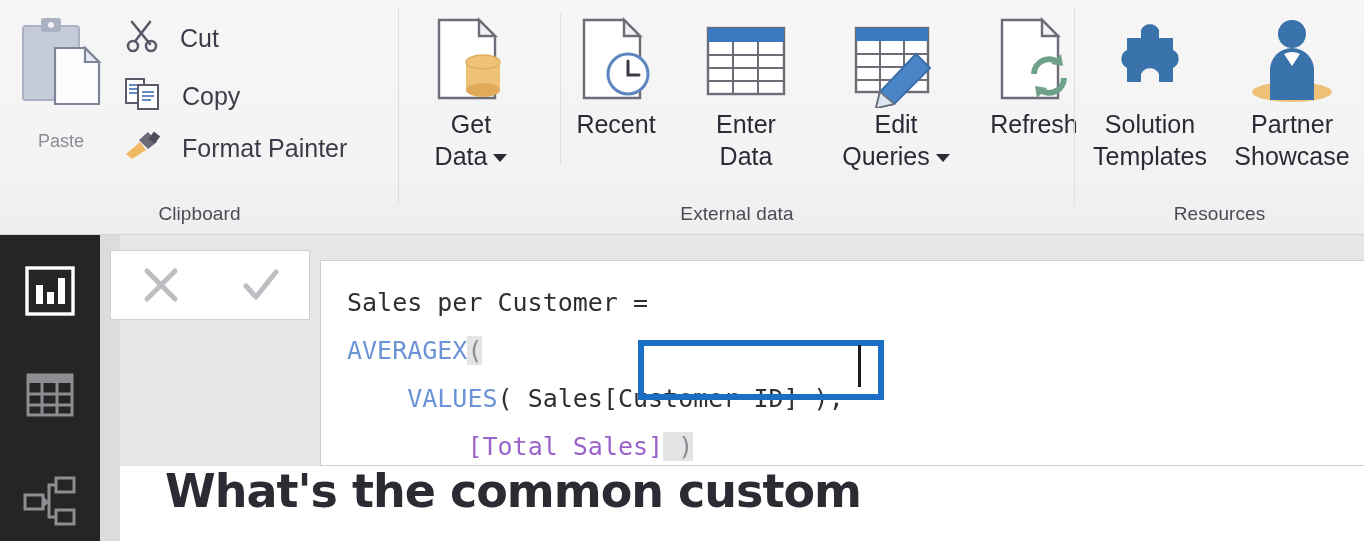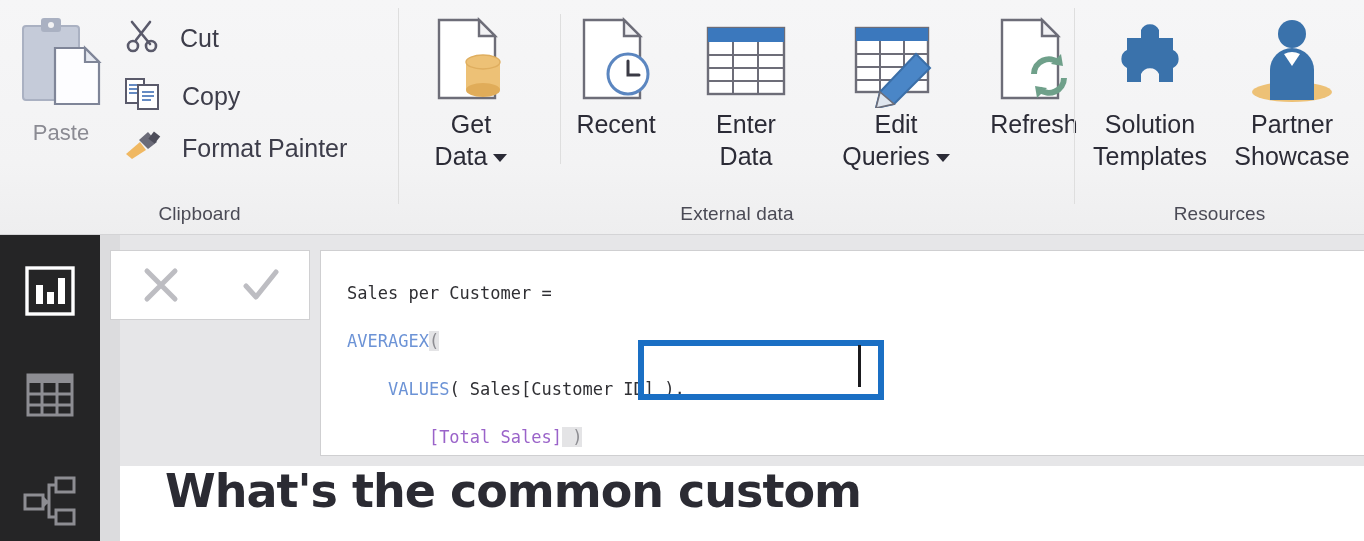--- a/index.html
+++ b/index.html
@@ -28,21 +28,21 @@
     font-size:19px;color:#4a4a55;letter-spacing:.1px;
   }
 
   
   #g-clipboard{left:0;width:399px;}
   .paste-btn{
     position:absolute;left:13px;top:12px;width:96px;height:148px;
     display:flex;flex-direction:column;align-items:center;justify-content:flex-start;
     cursor:default;
   }
-  .paste-label{margin-top:4px;font-size:22px;color:#8b8b93;}
+  .paste-label{margin-top:15px;font-size:18px;color:#8b8b93;}
   .clip-item{
     position:absolute;display:flex;align-items:center;gap:20px;cursor:default;
   }
   .clip-item .ci-label{font-size:25px;color:#3d3d4a;white-space:nowrap;}
   #ci-cut{left:124px;top:18px;}
   #ci-copy{left:124px;top:76px;text-align:center;}
   #ci-fmt{left:124px;top:130px;}
 
   
   #g-external{left:399px;width:676px;}
@@ -96,26 +96,26 @@
   .confirm-box{
     position:absolute;left:110px;top:250px;width:200px;height:70px;
     background:#ffffff;border:1px solid #d0d0d2;
     display:flex;align-items:center;justify-content:space-around;
     box-sizing:border-box;
   }
   .cc-icon{width:64px;height:64px;display:flex;align-items:center;justify-content:center;cursor:default;}
 
   
   .formula-bar{
-    position:absolute;left:320px;top:250px;width:1044px;height:206px;
+    position:absolute;left:320px;top:260px;width:1044px;height:206px;
     background:#ffffff;border:1px solid #cfcfd1;border-right:none;
     box-sizing:border-box;
     padding:18px 0 12px 26px;
     font-family:"DejaVu Sans Mono", monospace;
-    font-size:17px;line-height:48px;
+    font-size:25px;line-height:48px;
     white-space:pre;
     color:#2f2f33;
     overflow:hidden;
   }
   .tok-fn{color:#6c93d6;}
   .tok-meas{color:#9a63c9;}
   .tok-paren-hl{background:#e4e4e6;color:#8d8d92;}
   .tok-plain{color:#2f2f33;}
 
   

